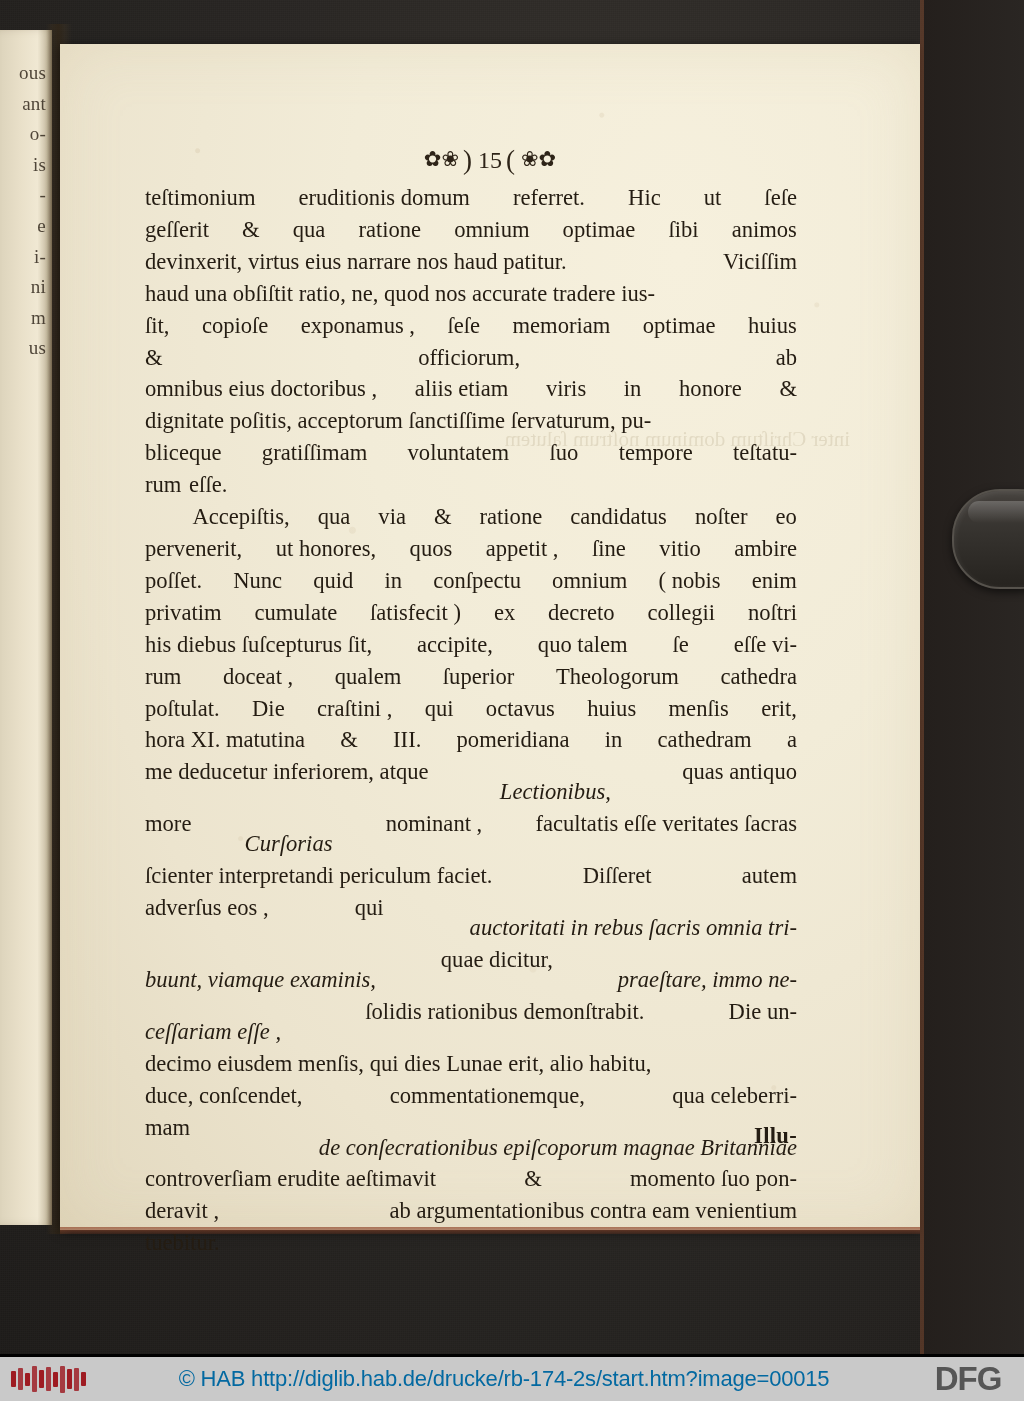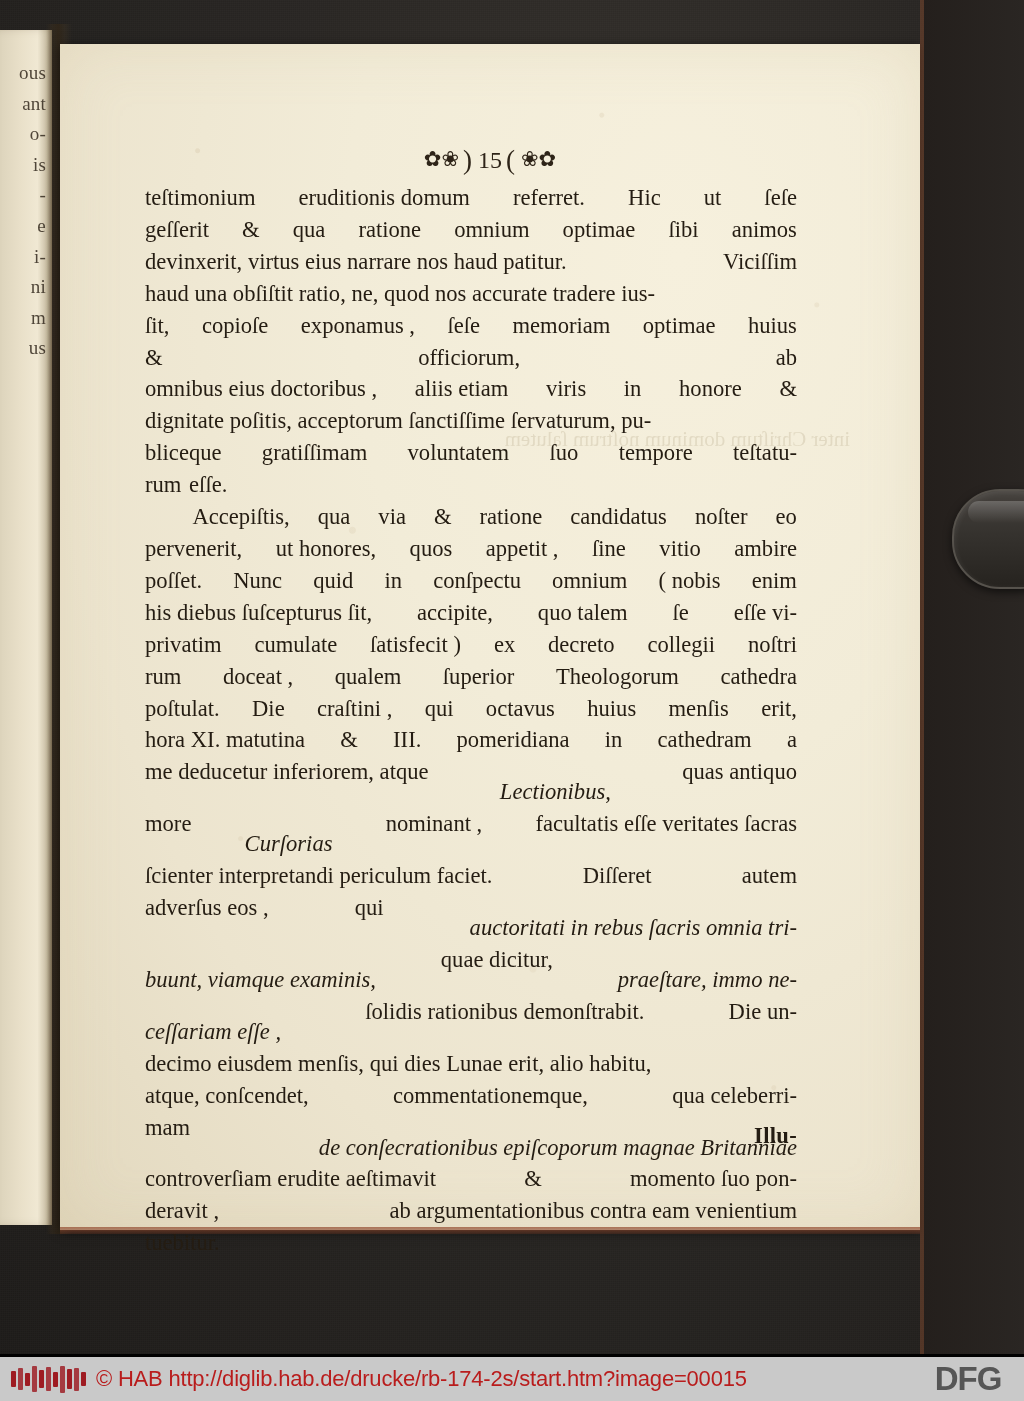--- a/index.html
+++ b/index.html
@@ -223,23 +223,23 @@
     flex: 0 0 auto;
   }
   .hab-logo i {
     display: block;
     width: 5px;
     background: #9e1b22;
     border-radius: 1px;
   }
   .footer-url {
     flex: 1 1 auto;
-    text-align: left;
+    text-align: center;
     font-size: 22px;
-    color: #b91c1c;
+    color: #0369a1;
     letter-spacing: -.2px;
     white-space: nowrap;
     font-weight: 500;
   }
   .dfg-logo {
     flex: 0 0 auto;
     width: 112px;
     text-align: center;
     font-size: 33px;
     font-weight: bold;
@@ -370,34 +370,34 @@
             <span>poſſet.</span>
             <span>Nunc</span>
             <span>quid</span>
             <span>in</span>
             <span>conſpectu</span>
             <span>omnium</span>
             <span>( nobis</span>
             <span>enim</span>
           </span>
         <span class="ln">
-            <span>his diebus ſuſcepturus ſit,</span>
-            <span>accipite,</span>
-            <span>quo talem</span>
-            <span>ſe</span>
-            <span>eſſe vi-</span>
-          </span>
-        <span class="ln">
             <span>privatim</span>
             <span>cumulate</span>
             <span>ſatisfecit )</span>
             <span>ex</span>
             <span>decreto</span>
             <span>collegii</span>
             <span>noſtri</span>
+          </span>
+        <span class="ln">
+            <span>his diebus ſuſcepturus ſit,</span>
+            <span>accipite,</span>
+            <span>quo talem</span>
+            <span>ſe</span>
+            <span>eſſe vi-</span>
           </span>
         <span class="ln">
             <span>rum</span>
             <span>doceat ,</span>
             <span>qualem</span>
             <span>ſuperior</span>
             <span>Theologorum</span>
             <span>cathedra</span>
           </span>
         <span class="ln">
@@ -447,21 +447,21 @@
           </span>
         <span class="ln">
             <span class="ital">ceſſariam eſſe ,</span>
             <span>ſolidis rationibus demonſtrabit.</span>
             <span>Die un-</span>
           </span>
         <span class="ln">
             <span>decimo eiusdem menſis, qui dies Lunae erit, alio habitu,</span>
           </span>
         <span class="ln">
-            <span>atque, conſcendet,</span>
+            <span>duce, conſcendet,</span>
             <span>commentationemque,</span>
             <span>qua celeberri-</span>
           </span>
         <span class="ln">
             <span>mam</span>
             <span class="ital">de conſecrationibus epiſcoporum magnae Britanniae</span>
           </span>
         <span class="ln">
             <span>controverſiam erudite aeſtimavit</span>
             <span>&amp;</span>

